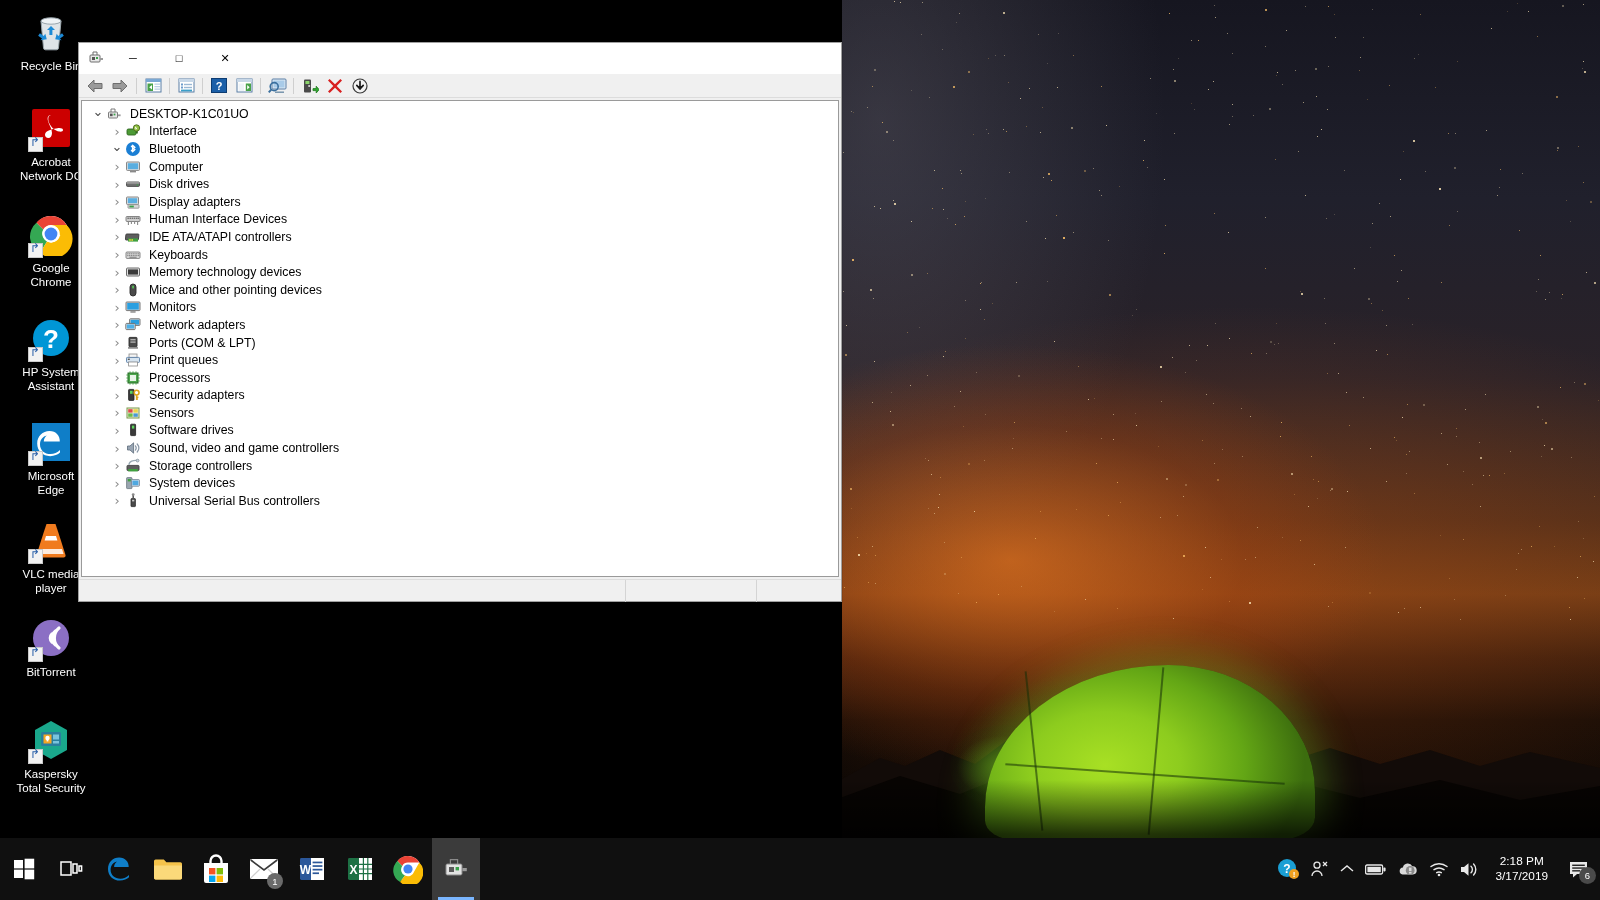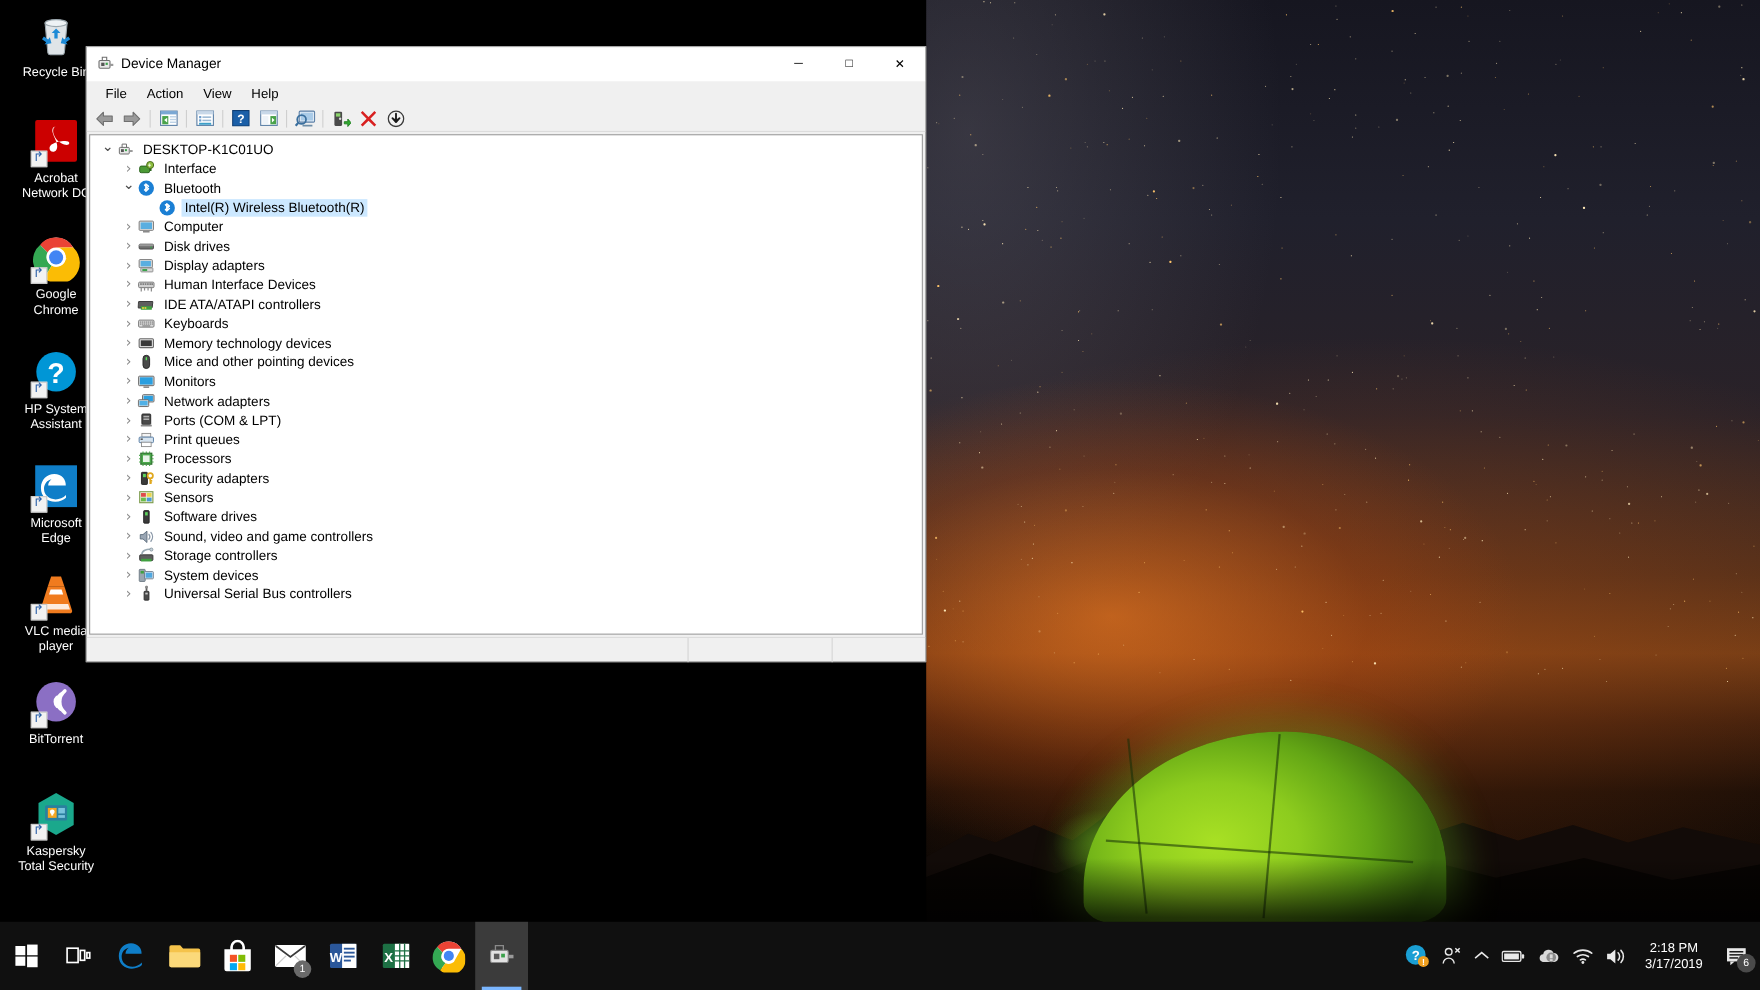--- a/index.html
+++ b/index.html
@@ -704,34 +704,27 @@
   <div class="titlebar">
     <span class="title-icon">
       <svg width="16" height="16" viewBox="0 0 16 16">
         <rect x="2" y="5" width="10" height="7" rx="1" fill="#e8e8e8" stroke="#6e6e6e" stroke-width="1"></rect>
         <rect x="4" y="7" width="3" height="3" fill="#555"></rect>
         <rect x="8" y="7" width="2" height="2" fill="#3aa14a"></rect>
         <path d="M5 5 L5 2 L9 2 L9 5" fill="none" stroke="#6e6e6e" stroke-width="1"></path>
         <rect x="12" y="8" width="3" height="2" fill="#9a9a9a"></rect>
       </svg>
     </span>
-    <span class="title-text">Device Manager</span>
     <div class="win-btns">
       <div class="win-btn">─</div>
       <div class="win-btn">□</div>
       <div class="win-btn close">✕</div>
     </div>
   </div>
 
-  <div class="menubar" id="menubar">
-      <div class="menu-item">File</div>
-      <div class="menu-item">Action</div>
-      <div class="menu-item">View</div>
-      <div class="menu-item">Help</div>
-    </div>
 
   <div class="toolbar" id="toolbar">
       <div class="tb-btn">
         <span style="line-height: 0;"><svg width="18" height="16" viewBox="0 0 18 16">
             <path d="M8 2 L2 8 L8 14 V10.5 H16 V5.5 H8 Z" fill="#9a9a9a" stroke="#6f6f6f" stroke-width="1" stroke-linejoin="round"></path>
           </svg></span>
       </div>
       <div class="tb-btn">
         <span style="line-height: 0;"><svg width="18" height="16" viewBox="0 0 18 16">
             <path d="M10 2 L16 8 L10 14 V10.5 H2 V5.5 H10 Z" fill="#9a9a9a" stroke="#6f6f6f" stroke-width="1" stroke-linejoin="round"></path>
@@ -833,28 +826,20 @@
             </svg></span>
           <span class="tlabel">Interface</span>
         </div>
         <div class="trow" style="padding-left: 27px;">
           <span class="chev open" style="font-size: 13px; margin-top: -4px;">⌄</span>
           <span class="ticon"><svg width="16" height="16" viewBox="0 0 16 16">
               <circle cx="8" cy="8" r="7" fill="#1b7fd4"></circle>
               <path d="M6.4 5.2 L10 8.6 L7.6 10.8 V4.2 L10 6.4 L6.4 9.8" fill="none" stroke="#fff" stroke-width="1.3" stroke-linejoin="round" stroke-linecap="round"></path>
             </svg></span>
           <span class="tlabel">Bluetooth</span>
-        </div>
-        <div class="trow selected" style="padding-left: 46px;">
-          <span class="chev"></span>
-          <span class="ticon"><svg width="16" height="16" viewBox="0 0 16 16">
-              <circle cx="8" cy="8" r="7" fill="#1b7fd4"></circle>
-              <path d="M6.4 5.2 L10 8.6 L7.6 10.8 V4.2 L10 6.4 L6.4 9.8" fill="none" stroke="#fff" stroke-width="1.3" stroke-linejoin="round" stroke-linecap="round"></path>
-            </svg></span>
-          <span class="tlabel">Intel(R) Wireless Bluetooth(R)</span>
         </div>
         <div class="trow" style="padding-left: 27px;">
           <span class="chev" style="font-size: 13px;">›</span>
           <span class="ticon"><svg width="16" height="16" viewBox="0 0 16 16">
               <rect x="1.5" y="3" width="13" height="8.4" rx=".8" fill="#e2e2e2" stroke="#7a7a7a" stroke-width=".9"></rect>
               <rect x="2.8" y="4.2" width="10.4" height="6" fill="#5aaee0"></rect>
               <rect x="5" y="12" width="6" height="1.4" fill="#8a8a8a"></rect>
             </svg></span>
           <span class="tlabel">Computer</span>
         </div>

